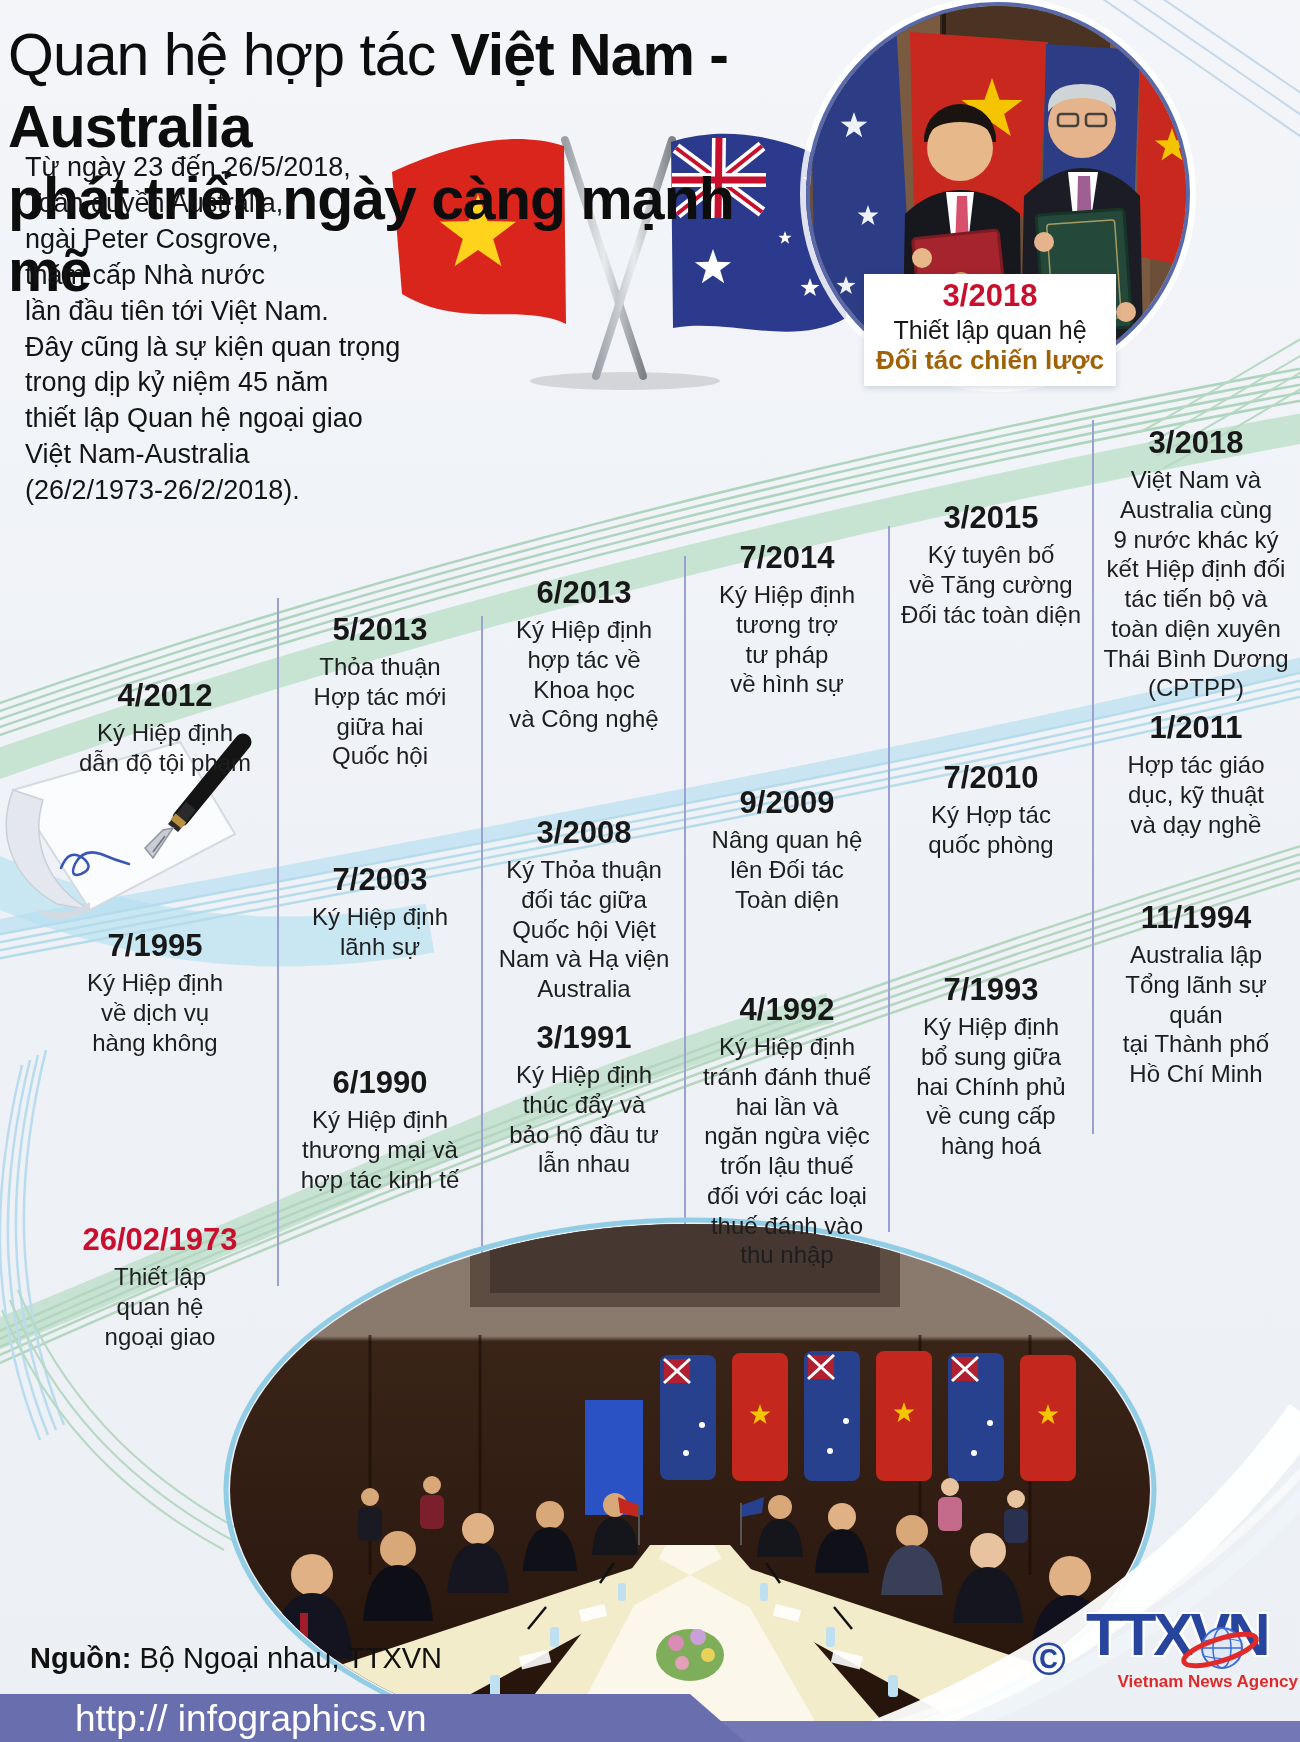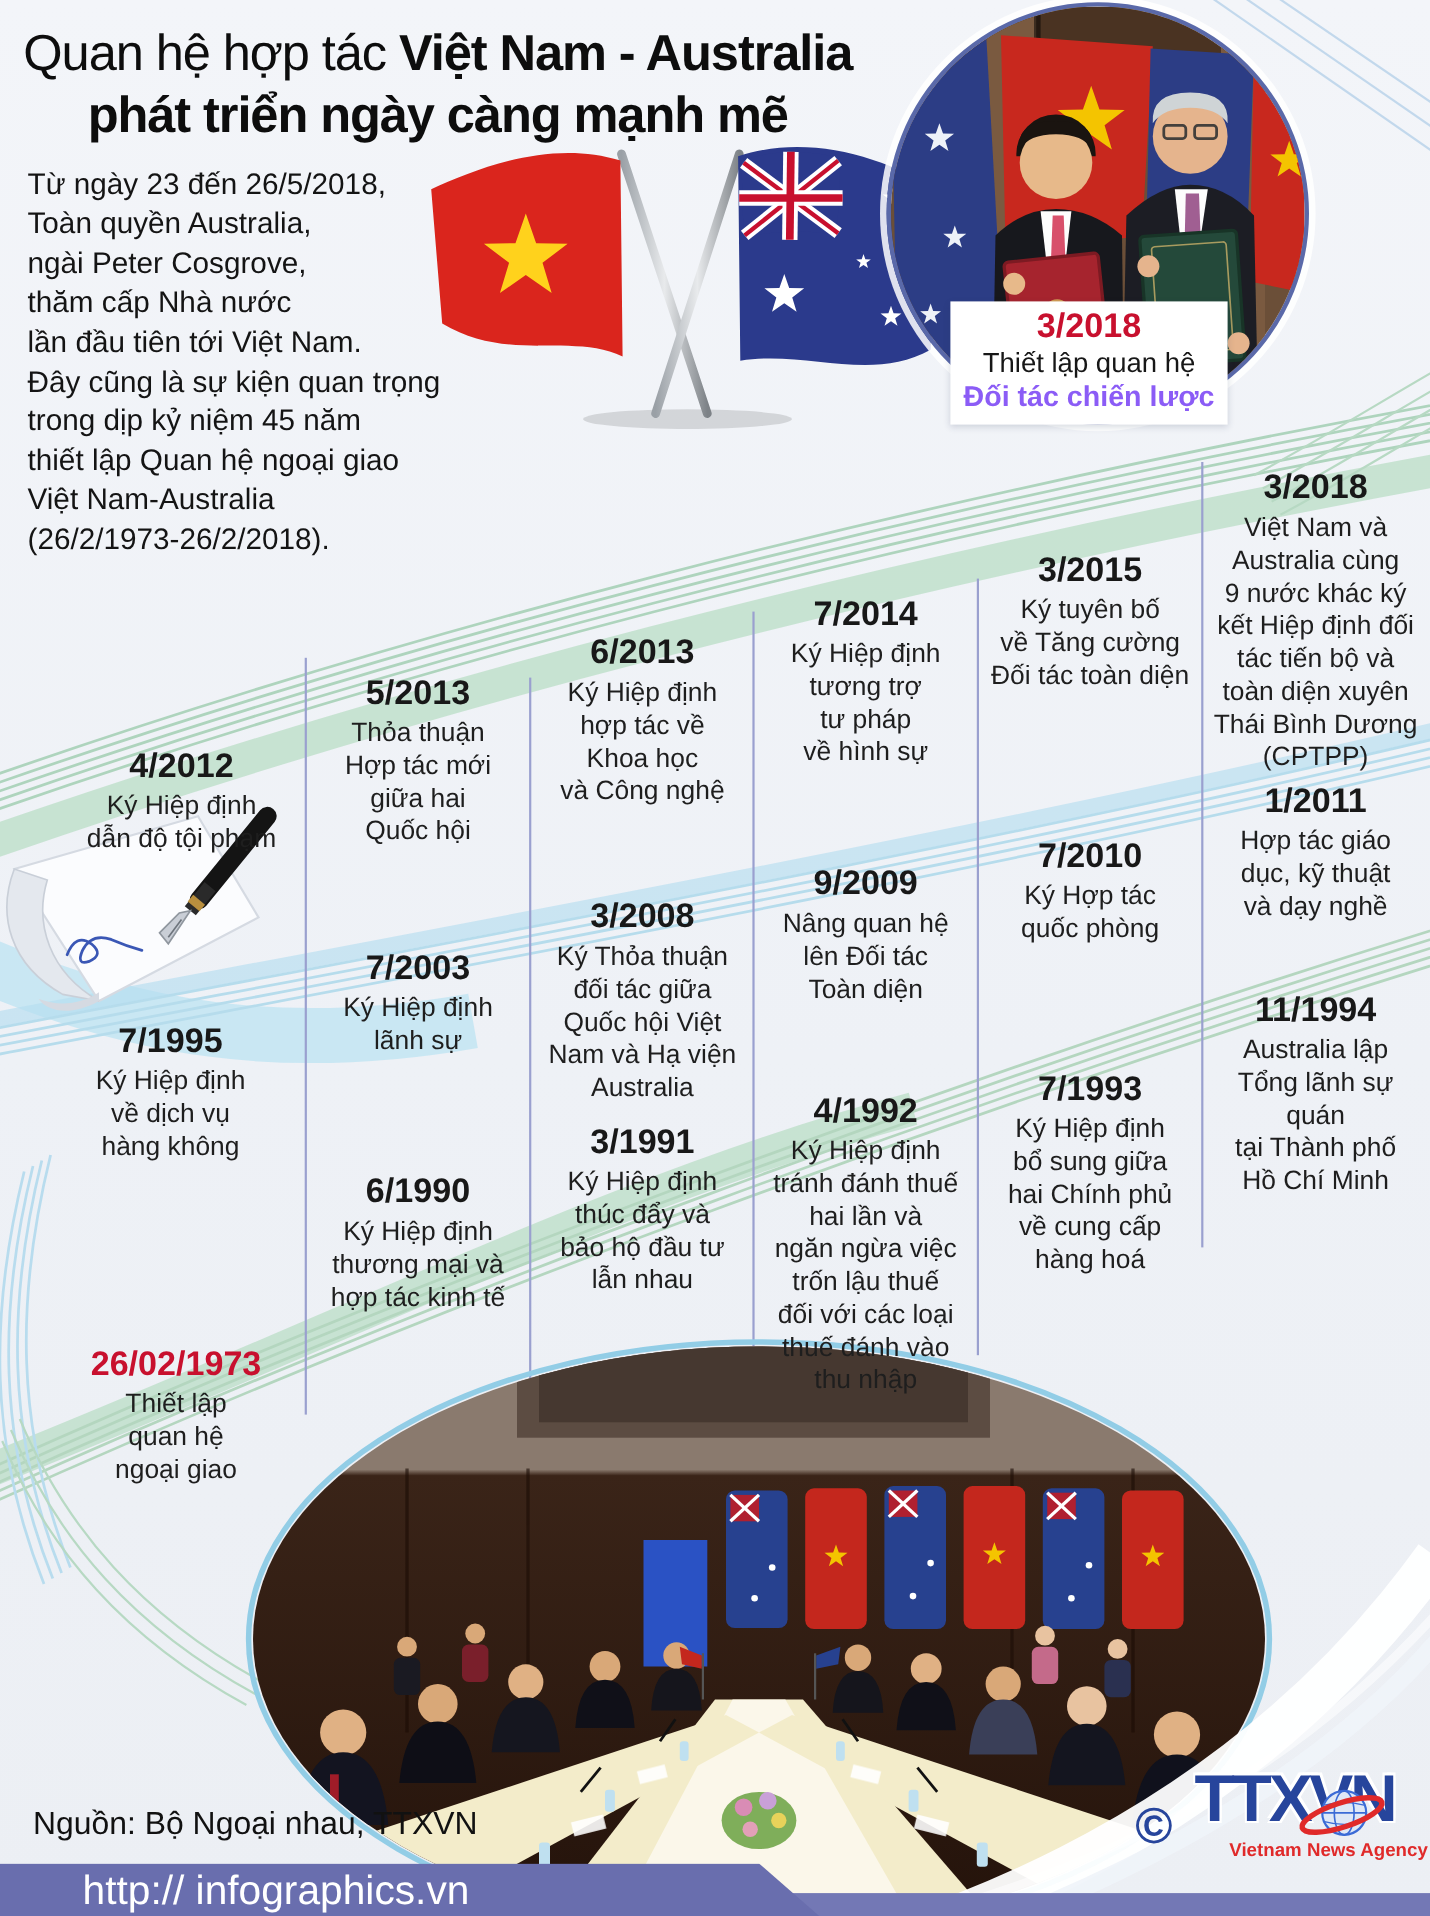--- a/index.html
+++ b/index.html
@@ -6,36 +6,36 @@
   .page{
     position:relative; width:1300px; height:1742px; margin:0 auto;
     background:linear-gradient(180deg,#f3f5f9 0%,#eef1f6 55%,#ecEFF4 100%);
     font-family:"Liberation Sans","DejaVu Sans",sans-serif;
     overflow:hidden; color:#1c1c1c;
   }
   svg{display:block}
   .abs{position:absolute}
 
   
-  .title{position:absolute; left:8px; top:20px; width:780px; text-align:center;
-         font-size:46px; line-height:1.22; color:#0d0d0d; letter-spacing:-1px; z-index:4;}
+  .title{position:absolute; left:8px; top:20px; width:780px; 
+         font-size:59px; line-height:1.22; color:#0d0d0d; letter-spacing:-1px; z-index:4;}
   .title .b{font-weight:bold}
   .intro{position:absolute; left:25px; top:150px; width:440px; font-size:27px;
          line-height:1.33; color:#141414; white-space:pre-line; z-index:4;}
 
   
   .hero-circle{position:absolute; left:806px; top:2px; width:376px; height:376px;
     border-radius:50%; border:4px solid #5a69a9; overflow:hidden; z-index:5;
     box-shadow:0 0 0 6px rgba(255,255,255,.85);}
   .hero-badge{position:absolute; left:864px; top:274px; width:252px; z-index:6;
     background:#ffffff; text-align:center; padding:4px 0 10px 0;
     box-shadow:0 2px 6px rgba(40,50,90,.18);}
   .hero-badge .bd{font-size:31px; font-weight:bold; color:#c8102e; letter-spacing:0;}
   .hero-badge .l1{font-size:25px; margin-top:2px; color:#171717;}
-  .hero-badge .l2{font-size:26px; font-weight:bold; color:#8b5cf6;}
+  .hero-badge .l2{font-size:26px; font-weight:bold; color:#a16207;}
 
   
   .vline{position:absolute; width:2px; background:#9aa0cf; z-index:2;}
   .d1{left:277px; top:598px; height:688px;}
   .d2{left:481px; top:616px; height:640px;}
   .d3{left:684px; top:556px; height:668px;}
   .d4{left:888px; top:526px; height:706px;}
   .d5{left:1092px; top:420px; height:714px;}
 
   .ev{position:absolute; z-index:4; text-align:center;}
@@ -60,21 +60,21 @@
   .e16{left:893px; top:972px;  width:196px;}
   .e17{left:1098px;top:900px;  width:196px;}
   .e12 .ev-date{color:#c8102e;}
 
   
   .oval-photo{position:absolute; left:220px; top:1215px; width:940px; height:550px; z-index:3;}
 
   
   .swoosh{position:absolute; left:0; top:1360px; width:1300px; height:382px; z-index:4; pointer-events:none;}
   .source{position:absolute; left:30px; top:1642px; font-size:29px; color:#111; z-index:6;}
-  .source .b{font-weight:normal}
+  .source .b{font-weight:bold}
   .strip{position:absolute; left:0; top:1721px; width:1300px; height:21px; background:#7378b5; z-index:6;}
   .banner{position:absolute; left:0; top:1694px; width:745px; height:48px; background:#696eae;
           clip-path:polygon(0 0,690px 0,745px 100%,0 100%); z-index:7;}
   .banner-text{position:absolute; left:75px; top:1698px; font-size:37px; color:#ffffff; z-index:8;}
 
   .agency{position:absolute; left:1030px; top:1606px; width:268px; height:110px; z-index:7;}
   .agency .cp{position:absolute; left:2px; top:26px; font-size:46px; font-weight:bold; color:#27459c;}
   .agency .nm{position:absolute; left:56px; top:-6px; font-size:60px; font-weight:bold; letter-spacing:-3px;
               color:#27459c; text-shadow:2px 2px 0 #fff,-2px 2px 0 #fff,2px -2px 0 #fff,-2px -2px 0 #fff;}
   .agency .globe{position:absolute; left:148px; top:10px;}

